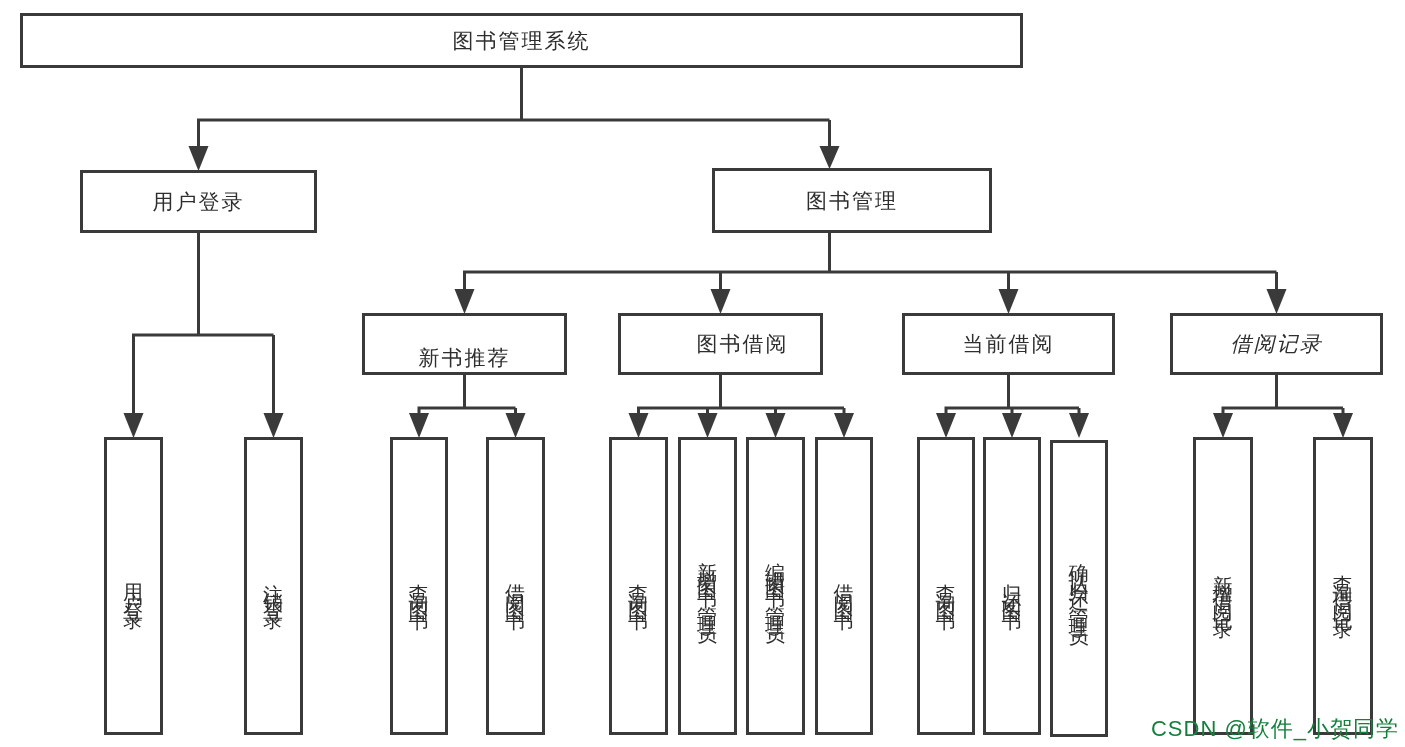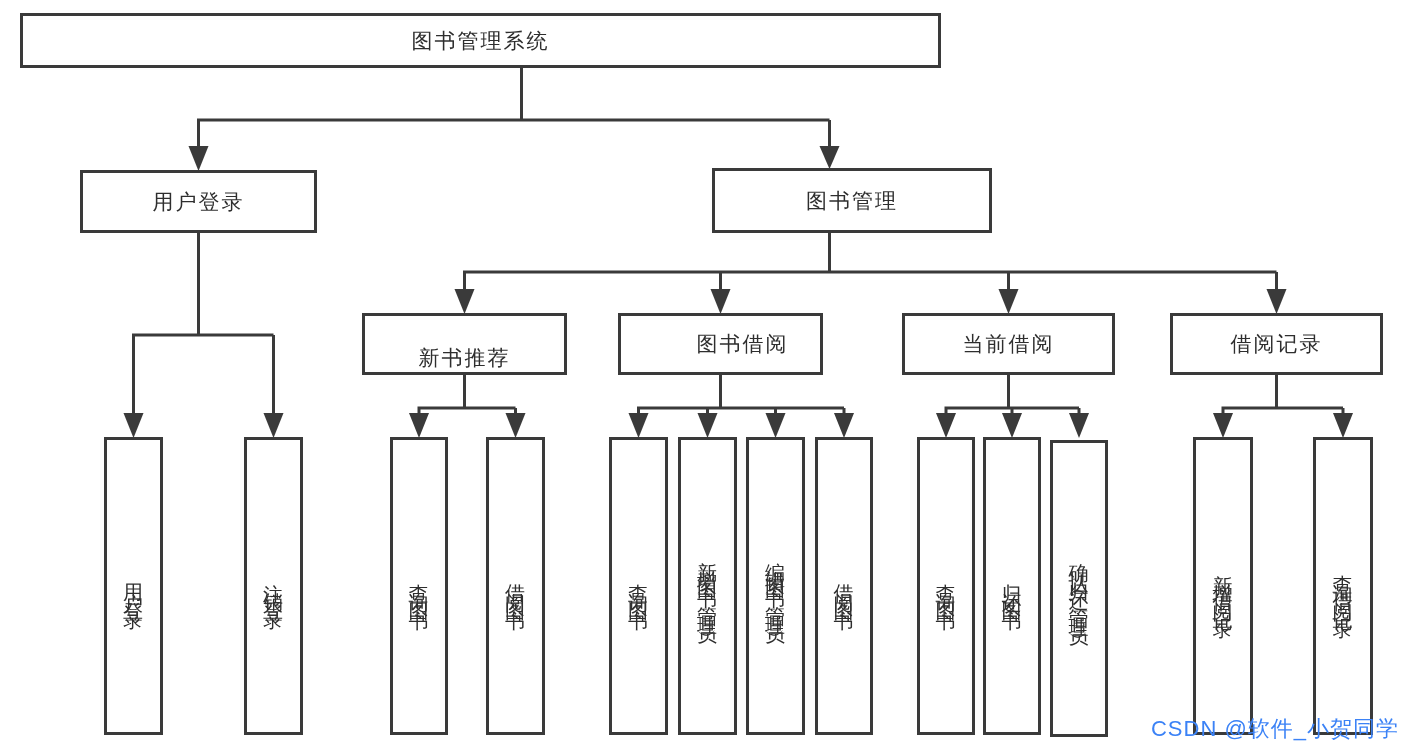--- a/index.html
+++ b/index.html
@@ -39,21 +39,21 @@
     font-size: 20px;
     letter-spacing: 9px;
     line-height: 1;
     white-space: nowrap;
   }
   .watermark {
     position: absolute;
     right: 6px;
     bottom: 3px;
     font-size: 22px;
-    color: #3b82f6;
+    color: #15803d;
     letter-spacing: 1px;
     z-index: 5;
     white-space: nowrap;
     margin-left: 36px;
   }
 </style>
 </head>
 <body>
 
 <div class="stage">
@@ -98,41 +98,41 @@
 
       <polygon points="936,413 956,413 946,438"></polygon>
       <polygon points="1002,413 1022,413 1012,438"></polygon>
       <polygon points="1069,413 1089,413 1079,438"></polygon>
 
       <polygon points="1213,413 1233,413 1223,438"></polygon>
       <polygon points="1333,413 1353,413 1343,438"></polygon>
     </g>
   </svg>
 
-  <div class="box" style="left:20px; top:13px; width:921px; height:55px;text-align:right;">
+  <div class="box" style="left:20px; top:13px; width:1003px; height:55px;text-align:right;">
     <span class="hlabel">图书管理系统</span>
   </div>
 
   <div class="box" style="left:80px; top:170px; width:237px; height:63px;">
     <span class="hlabel">用户登录</span>
   </div>
   <div class="box" style="left:712px; top:168px; width:280px; height:65px;">
     <span class="hlabel">图书管理</span>
   </div>
 
   <div class="box" style="left:362px; top:313px; width:205px; height:62px;align-items:flex-end;">
     <span class="hlabel">新书推荐</span>
   </div>
   <div class="box" style="left:618px; top:313px; width:205px; height:62px;padding-left:44px;">
     <span class="hlabel">图书借阅</span>
   </div>
   <div class="box" style="left:902px; top:313px; width:213px; height:62px;align-items:center;">
     <span class="hlabel">当前借阅</span>
   </div>
-  <div class="box" style="left:1170px; top:313px; width:213px; height:62px;">
+  <div class="box" style="left:1170px; top:313px; width:213px; height:62px;font-style:italic;">
     <span class="hlabel">借阅记录</span>
   </div>
 
   <div class="box leaf" style="left:104px; top:437px; width:59px; height:298px;">
     <span class="vlabel">用户登录</span>
   </div>
   <div class="box leaf" style="left:244px; top:437px; width:59px; height:298px;">
     <span class="vlabel">注销登录</span>
   </div>
 

